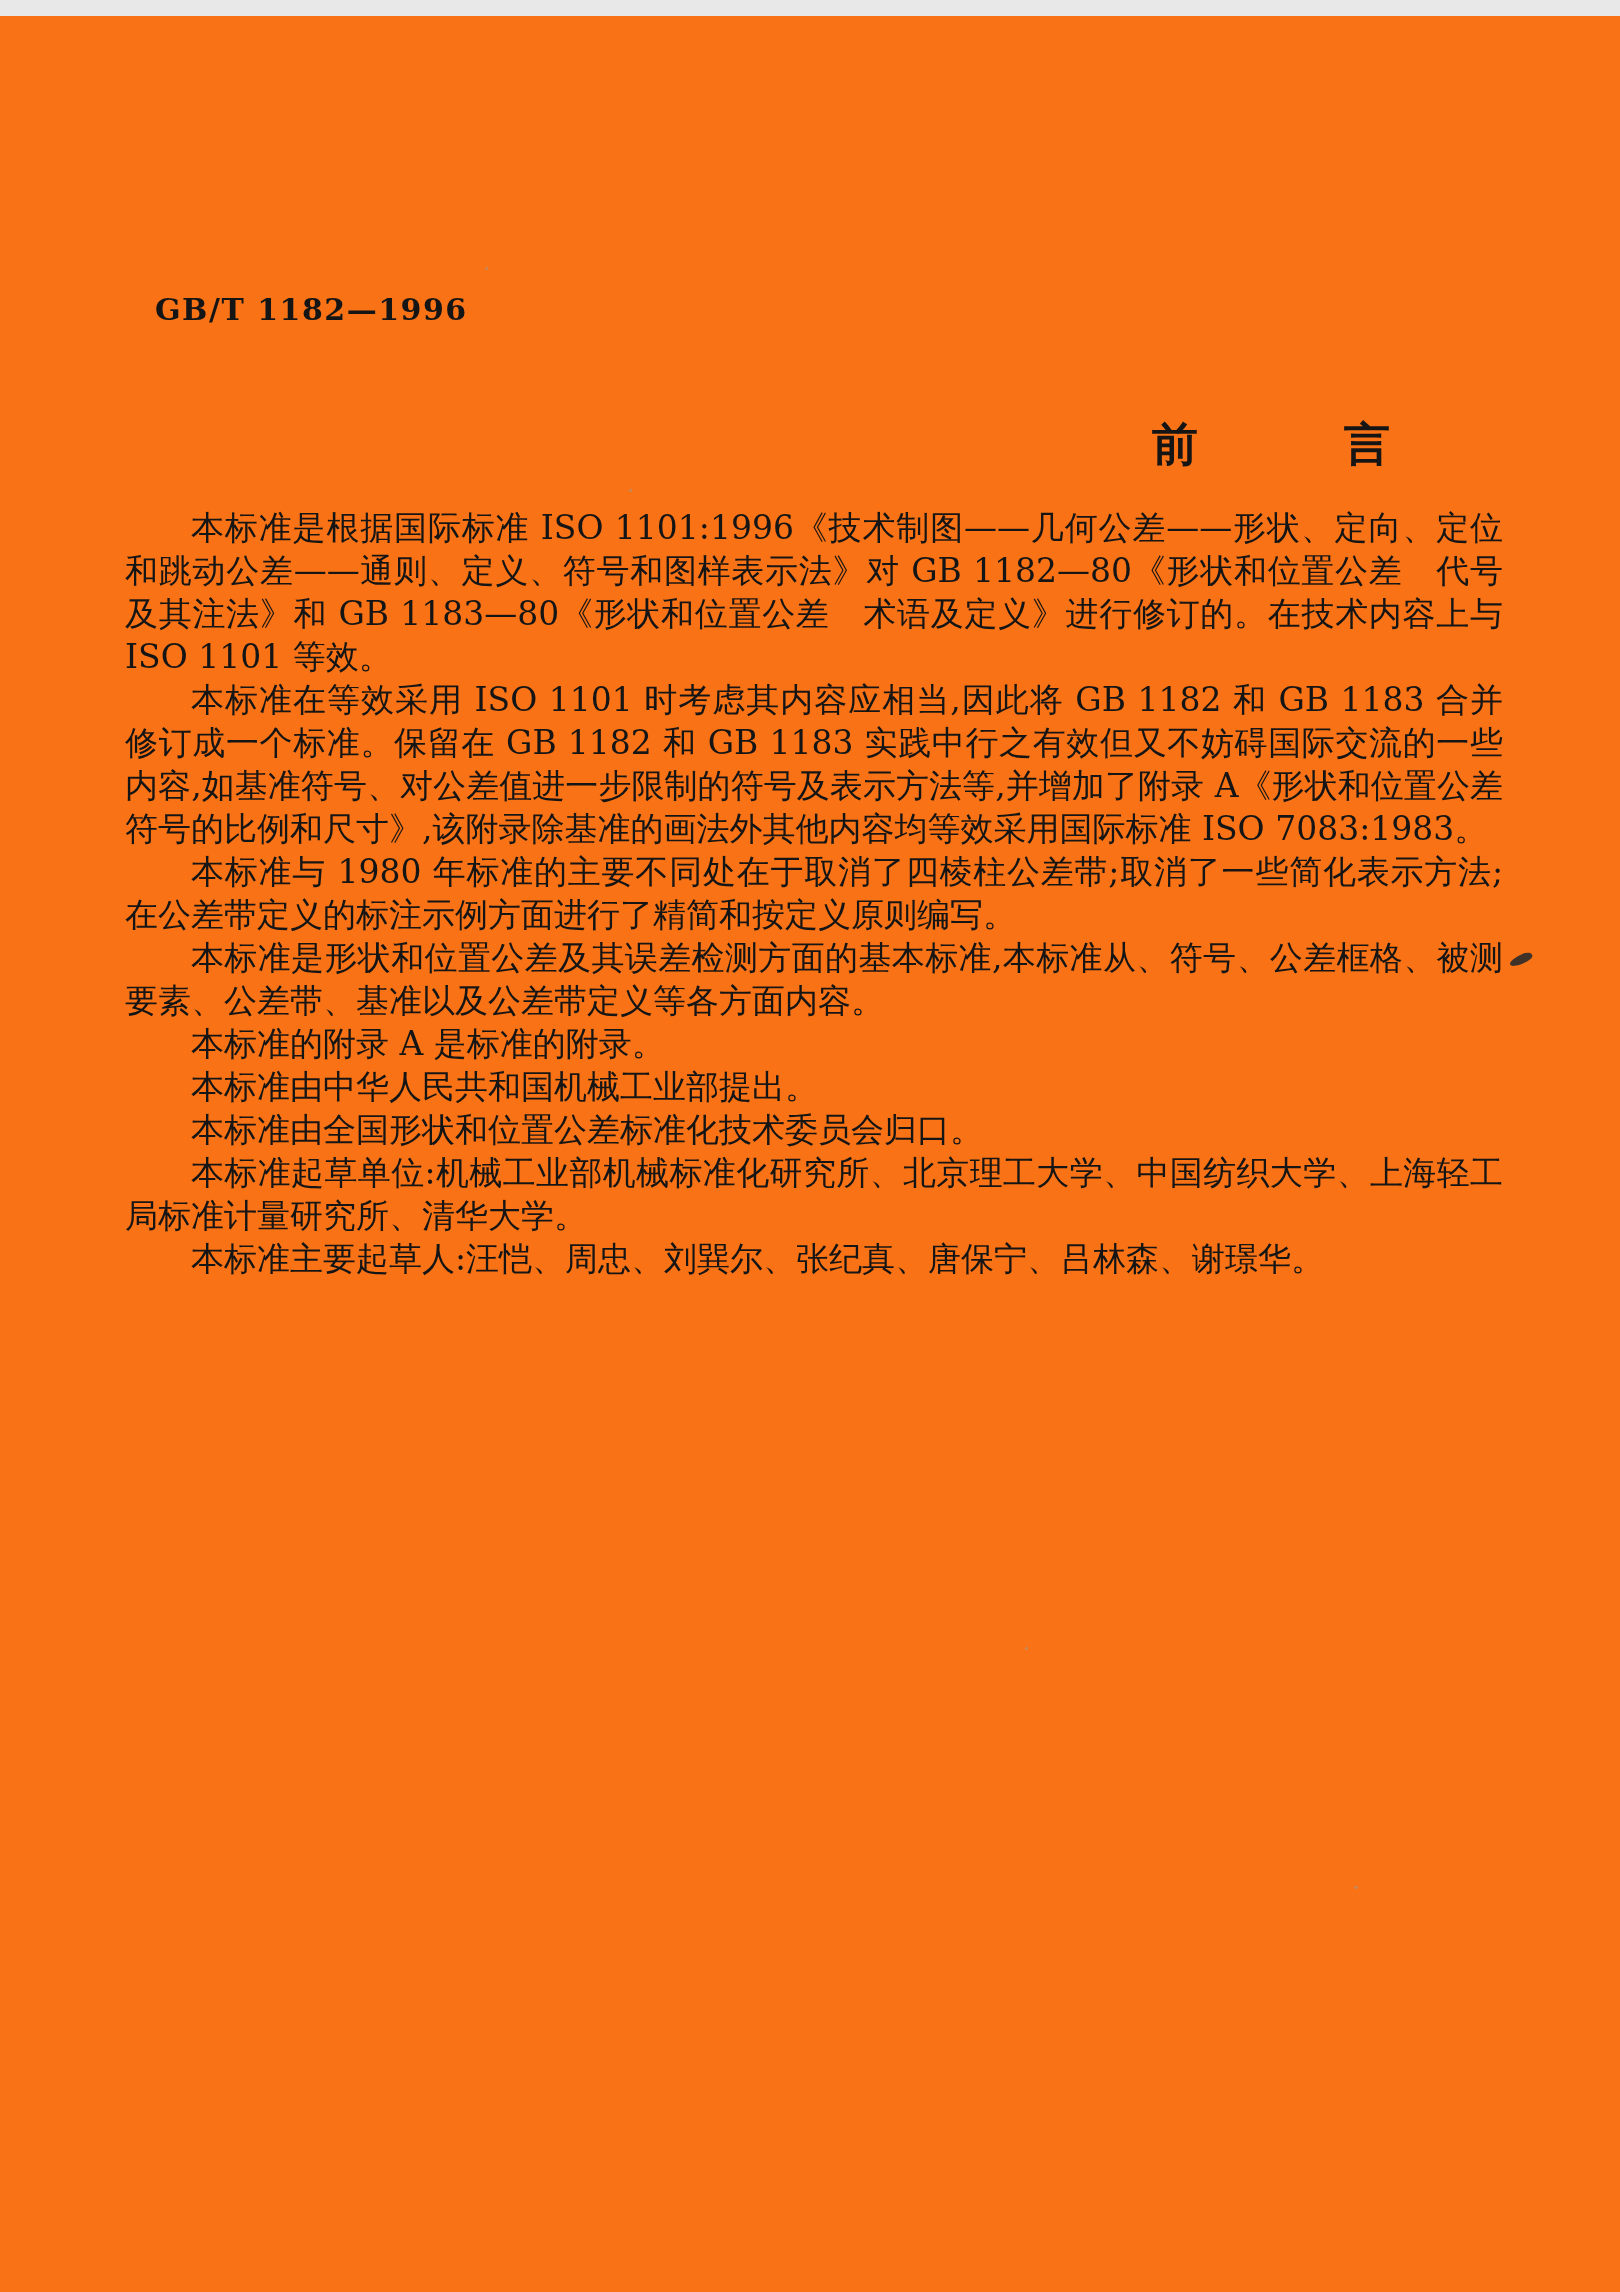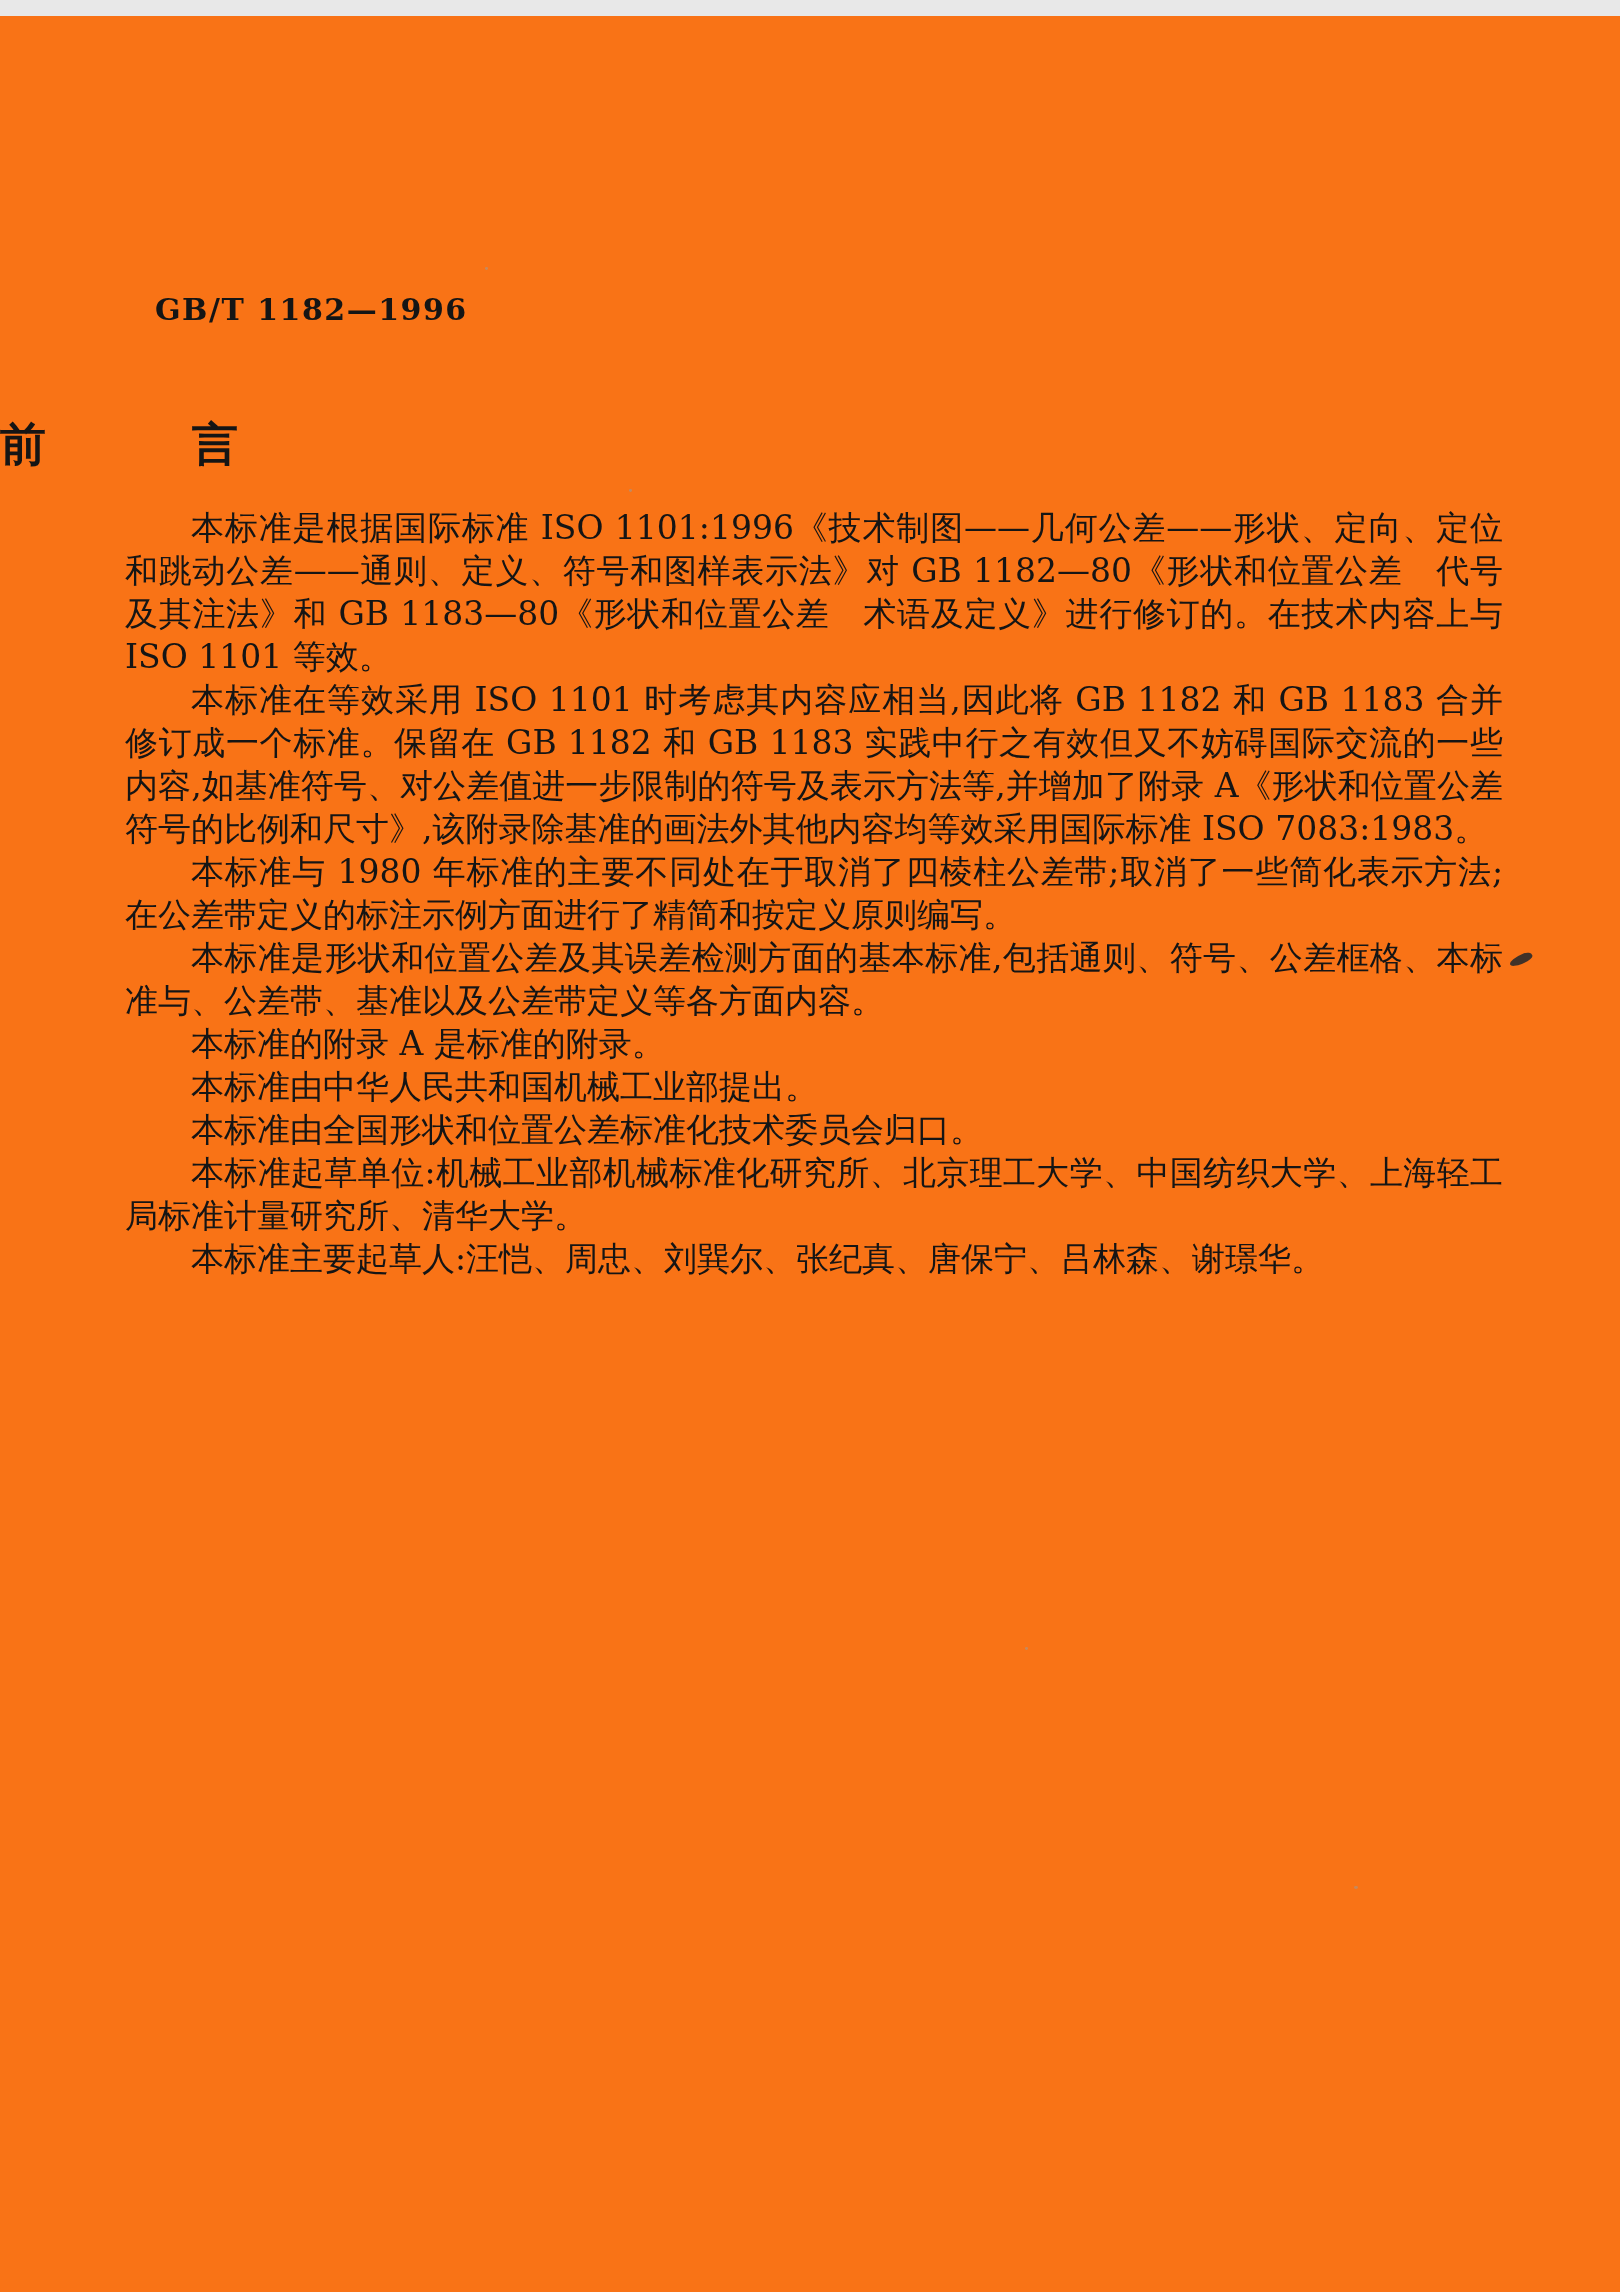--- a/index.html
+++ b/index.html
@@ -17,21 +17,21 @@
     left:155px; top:276px;
     font-size:30px;
     font-weight:bold;
     letter-spacing:1.5px;
     white-space:nowrap;
   }
   .doc-title {
     position:absolute;
     left:0; top:398px;
     width:1392px;
-    text-align:left;
+    text-align:right;
     font-size:46px;
     font-weight:bold;
     letter-spacing:2px;
     white-space:pre;
   }
   .content {
     position:absolute;
     left:125px; top:490px;
     width:1378px;
     font-size:33px;
@@ -62,21 +62,21 @@
 <div class="page">
 
   <div class="std-code">GB/T 1182—1996</div>
 
   <div class="doc-title">前　　　言</div>
 
   <div class="content">
     <p>本标准是根据国际标准 ISO 1101:1996《技术制图——几何公差——形状、定向、定位和跳动公差——通则、定义、符号和图样表示法》对 GB 1182—80《形状和位置公差　代号及其注法》和 GB 1183—80《形状和位置公差　术语及定义》进行修订的。在技术内容上与 ISO 1101 等效。</p>
     <p>本标准在等效采用 ISO 1101 时考虑其内容应相当,因此将 GB 1182 和 GB 1183 合并修订成一个标准。保留在 GB 1182 和 GB 1183 实践中行之有效但又不妨碍国际交流的一些内容,如基准符号、对公差值进一步限制的符号及表示方法等,并增加了附录 A《形状和位置公差符号的比例和尺寸》,该附录除基准的画法外其他内容均等效采用国际标准 ISO 7083:1983。</p>
     <p>本标准与 1980 年标准的主要不同处在于取消了四棱柱公差带;取消了一些简化表示方法;在公差带定义的标注示例方面进行了精简和按定义原则编写。</p>
-    <p>本标准是形状和位置公差及其误差检测方面的基本标准,包括通则、符号、公差框格、本标准与、公差带、基准以及公差带定义等各方面内容。</p>
+    <p>本标准是形状和位置公差及其误差检测方面的基本标准,本标准从、符号、公差框格、被测要素、公差带、基准以及公差带定义等各方面内容。</p>
     <p>本标准的附录 A 是标准的附录。</p>
     <p>本标准由中华人民共和国机械工业部提出。</p>
     <p>本标准由全国形状和位置公差标准化技术委员会归口。</p>
     <p>本标准起草单位:机械工业部机械标准化研究所、北京理工大学、中国纺织大学、上海轻工局标准计量研究所、清华大学。</p>
     <p>本标准主要起草人:汪恺、周忠、刘巽尔、张纪真、唐保宁、吕林森、谢璟华。</p>
   </div>
 
   <div class="ink-mark"></div>
   <div class="speck s1"></div>
   <div class="speck s2"></div>

